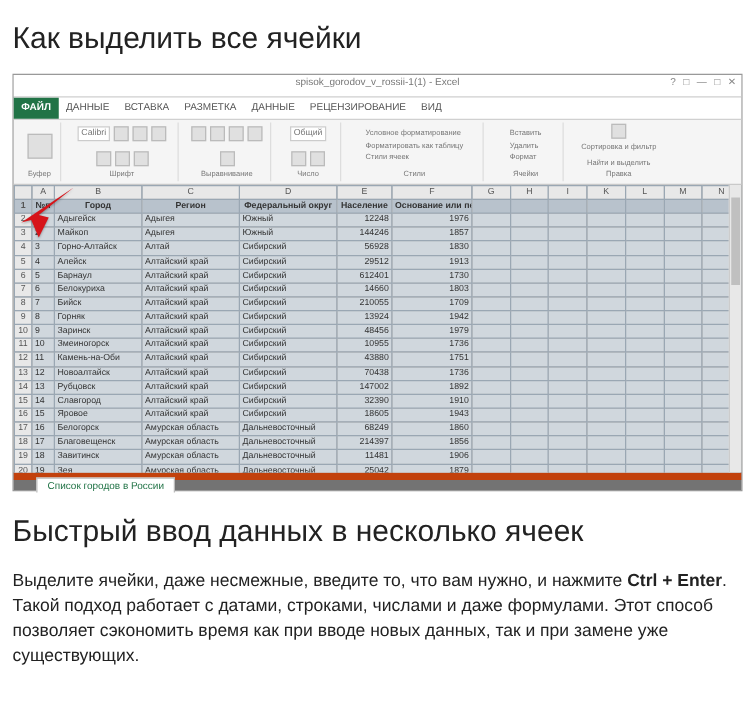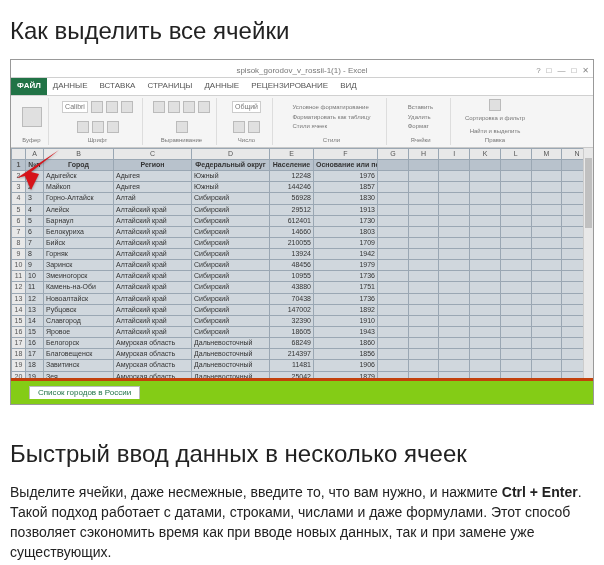--- a/index.html
+++ b/index.html
@@ -2,21 +2,21 @@
 <html><head>
 <meta charset="utf-8">
 <style>
   * { box-sizing: border-box; margin: 0; padding: 0; }
   body { font-family: Arial, Helvetica, sans-serif; width: 604px; background: #fff; color: #222; font-size: 14px; line-height: 1.45; }
   .article { padding: 8px 10px 14px 10px; }
   h2 { font-size: 24px; font-weight: 400; margin: 6px 0 10px 0; color: #222; }
   p { margin: 0 0 12px 0; }
   b { font-weight: 700; }
   .screenshot { width: 584px; margin: 0 auto; border: 1px solid #999; background: #f3f3f3; font-family: "Segoe UI", Tahoma, sans-serif; font-size: 9px; color: #444; position: relative; }
-  .titlebar { height: 18px; background: #fff; border-bottom: 1px solid #d0d0d0; display: flex; align-items: flex-end; justify-content: center; position: relative; font-size: 8px; color: #777; }
+  .titlebar { height: 18px; background: #fff; border-bottom: 1px solid #d0d0d0; display: flex; align-items: flex-start; justify-content: center; position: relative; font-size: 8px; color: #777; }
   .titlebar .win-controls { position: absolute; right: 4px; display: flex; gap: 6px; color: #888; }
   .ribbon-tabs { height: 18px; background: #fff; display: flex; align-items: flex-end; border-bottom: 1px solid #d0d0d0; font-size: 8px; color: #555; }
   .ribbon-tabs .tab { padding: 3px 6px; cursor: default; }
   .ribbon-tabs .tab.active { background: #217346; color: #fff; font-weight: bold; text-align: center; }
   .ribbon-body { height: 52px; background: #f5f5f5; border-bottom: 1px solid #c9c9c9; display: flex; align-items: stretch; padding: 2px 4px; gap: 4px; }
   .ribbon-group { border-right: 1px solid #ddd; padding: 0 4px; display: flex; flex-direction: column; justify-content: space-between; align-items: center; font-size: 7px; color: #777; }
   .ribbon-group .icons { display: flex; gap: 3px; flex-wrap: wrap; align-items: center; justify-content: center; flex: 1; }
   .ico { width: 12px; height: 12px; background: #e0e0e0; border: 1px solid #bbb; }
   .ico.big { width: 20px; height: 20px; }
   .ribbon-group .lbl { font-size: 6px; text-align: center; }
@@ -27,21 +27,21 @@
   .grid { position: relative; background: #c9c9c9; height: 230px; overflow: hidden; }
   .arrow { position: absolute; left: 2px; top: -4px; z-index: 10; }
   .arrow svg { width: 48px; height: 48px; filter: drop-shadow(0 1px 1px rgba(0,0,0,.3)); }
   table.sheet { border-collapse: collapse; table-layout: fixed; width: 100%; font-size: 7px; color: #333; }
   table.sheet th, table.sheet td { border: 1px solid #9aa7b3; background: #d0d7dd; height: 10px; padding: 0 2px; overflow: hidden; white-space: nowrap; }
   table.sheet thead th { background: #e8e8e8; color: #555; font-weight: normal; text-align: center; height: 11px; }
   table.sheet td.rowhdr { background: #e8e8e8; text-align: center; width: 14px; color: #555; }
   table.sheet tr.header-row td { background: #b8c2cc; font-weight: bold; text-align: center; }
   table.sheet td.num { text-align: right; }
   .corner { width: 14px; }
-  .sheet-tabs { height: 26px; background: #84cc16; border-top: 3px solid #c2410c; display: flex; align-items: center; font-size: 8px; padding-left: 18px; }
+  .sheet-tabs { height: 14px; background: #737373; border-top: 6px solid #c2410c; display: flex; align-items: center; font-size: 8px; padding-left: 18px; }
   .sheet-tab { background: #fff; border: 1px solid #bbb; border-bottom: none; padding: 0 8px; color: #217346; }
   .scroll-y { position: absolute; right: 0; top: 0; bottom: 0; width: 10px; background: #e8e8e8; border-left: 1px solid #ccc; }
   .scroll-thumb { position: absolute; left: 1px; right: 1px; top: 10px; height: 70px; background: #c0c0c0; }
 </style>
 </head>
 <body>
 
 <div class="article">
   <h2>Как выделить все ячейки</h2>
 
@@ -54,21 +54,21 @@
         <span>—</span>
         <span>□</span>
         <span>✕</span>
       </div>
     </div>
 
     <div class="ribbon-tabs">
       <div class="tab active">ФАЙЛ</div>
       <div class="tab">ДАННЫЕ</div>
       <div class="tab">ВСТАВКА</div>
-      <div class="tab">СТРАНИЦЫ</div>
+      <div class="tab">РАЗМЕТКА</div>
       <div class="tab">ДАННЫЕ</div>
       <div class="tab">РЕЦЕНЗИРОВАНИЕ</div>
       <div class="tab">ВИД</div>
     </div>
 
     <div class="ribbon-body">
       <div class="ribbon-group" style="width:34px">
         <div class="icons">
             <div class="ico big"></div>
           </div>
@@ -498,17 +498,17 @@
       <div class="scroll-y">
           <div class="scroll-thumb"></div>
         </div>
     </div>
 
     <div class="sheet-tabs">
       <div class="sheet-tab">Список городов в России</div>
     </div>
   </div>
 
-  <h2 style="margin-top:32px">Быстрый ввод данных в несколько ячеек</h2>
+  <h2 style="margin-top:16px">Быстрый ввод данных в несколько ячеек</h2>
   <p>
     <span>Выделите ячейки, даже несмежные, введите то, что вам нужно, и нажмите </span><b>Ctrl + Enter</b><span>. Такой подход работает с датами, строками, числами и даже формулами. Этот способ позволяет сэкономить время как при вводе новых данных, так и при замене уже существующих.</span>
   </p>
 </div>
 
 </body></html>

